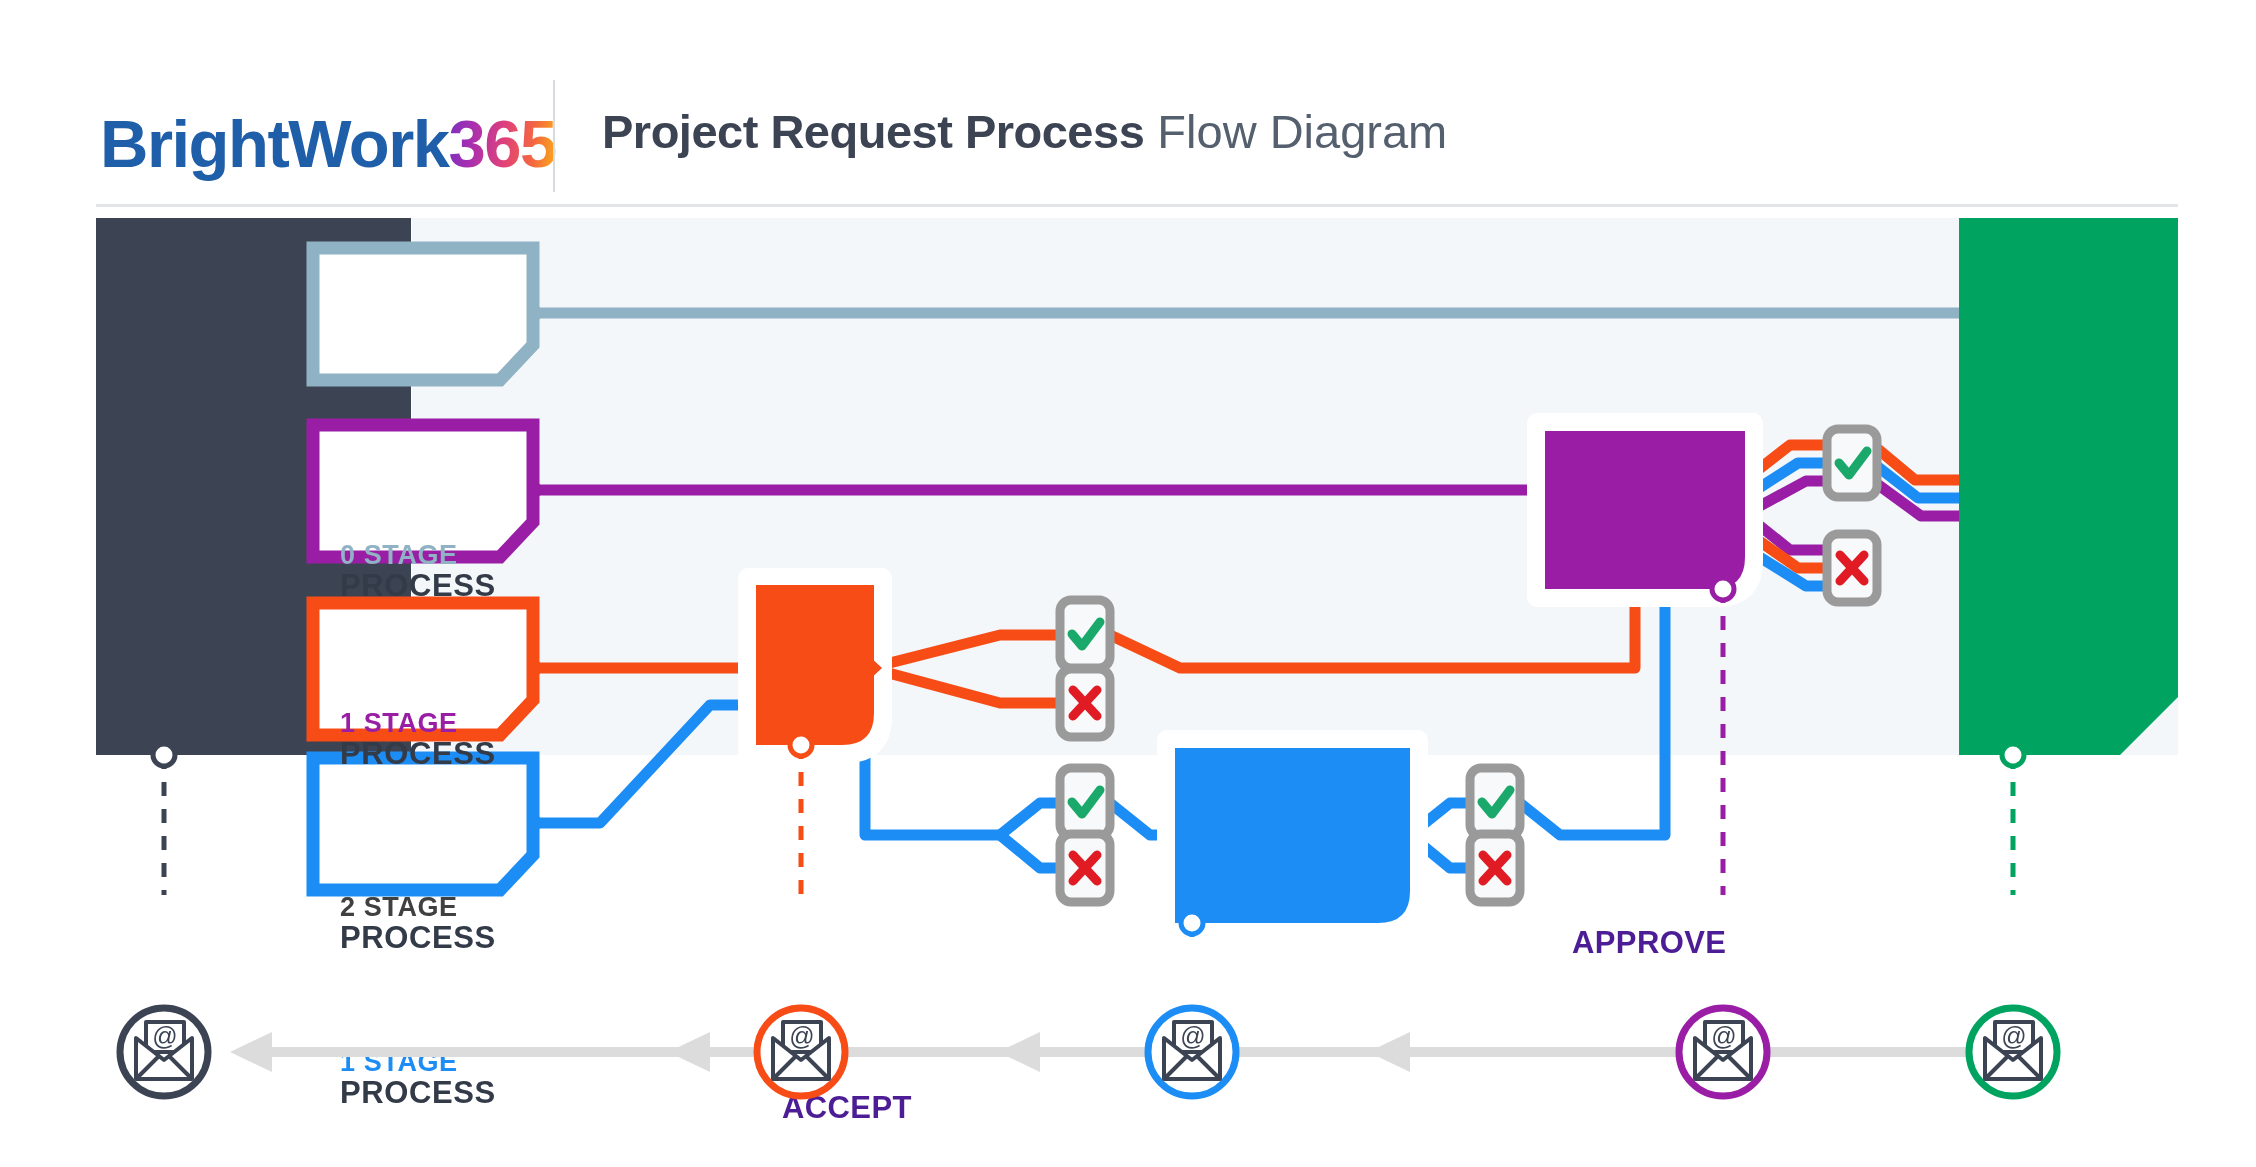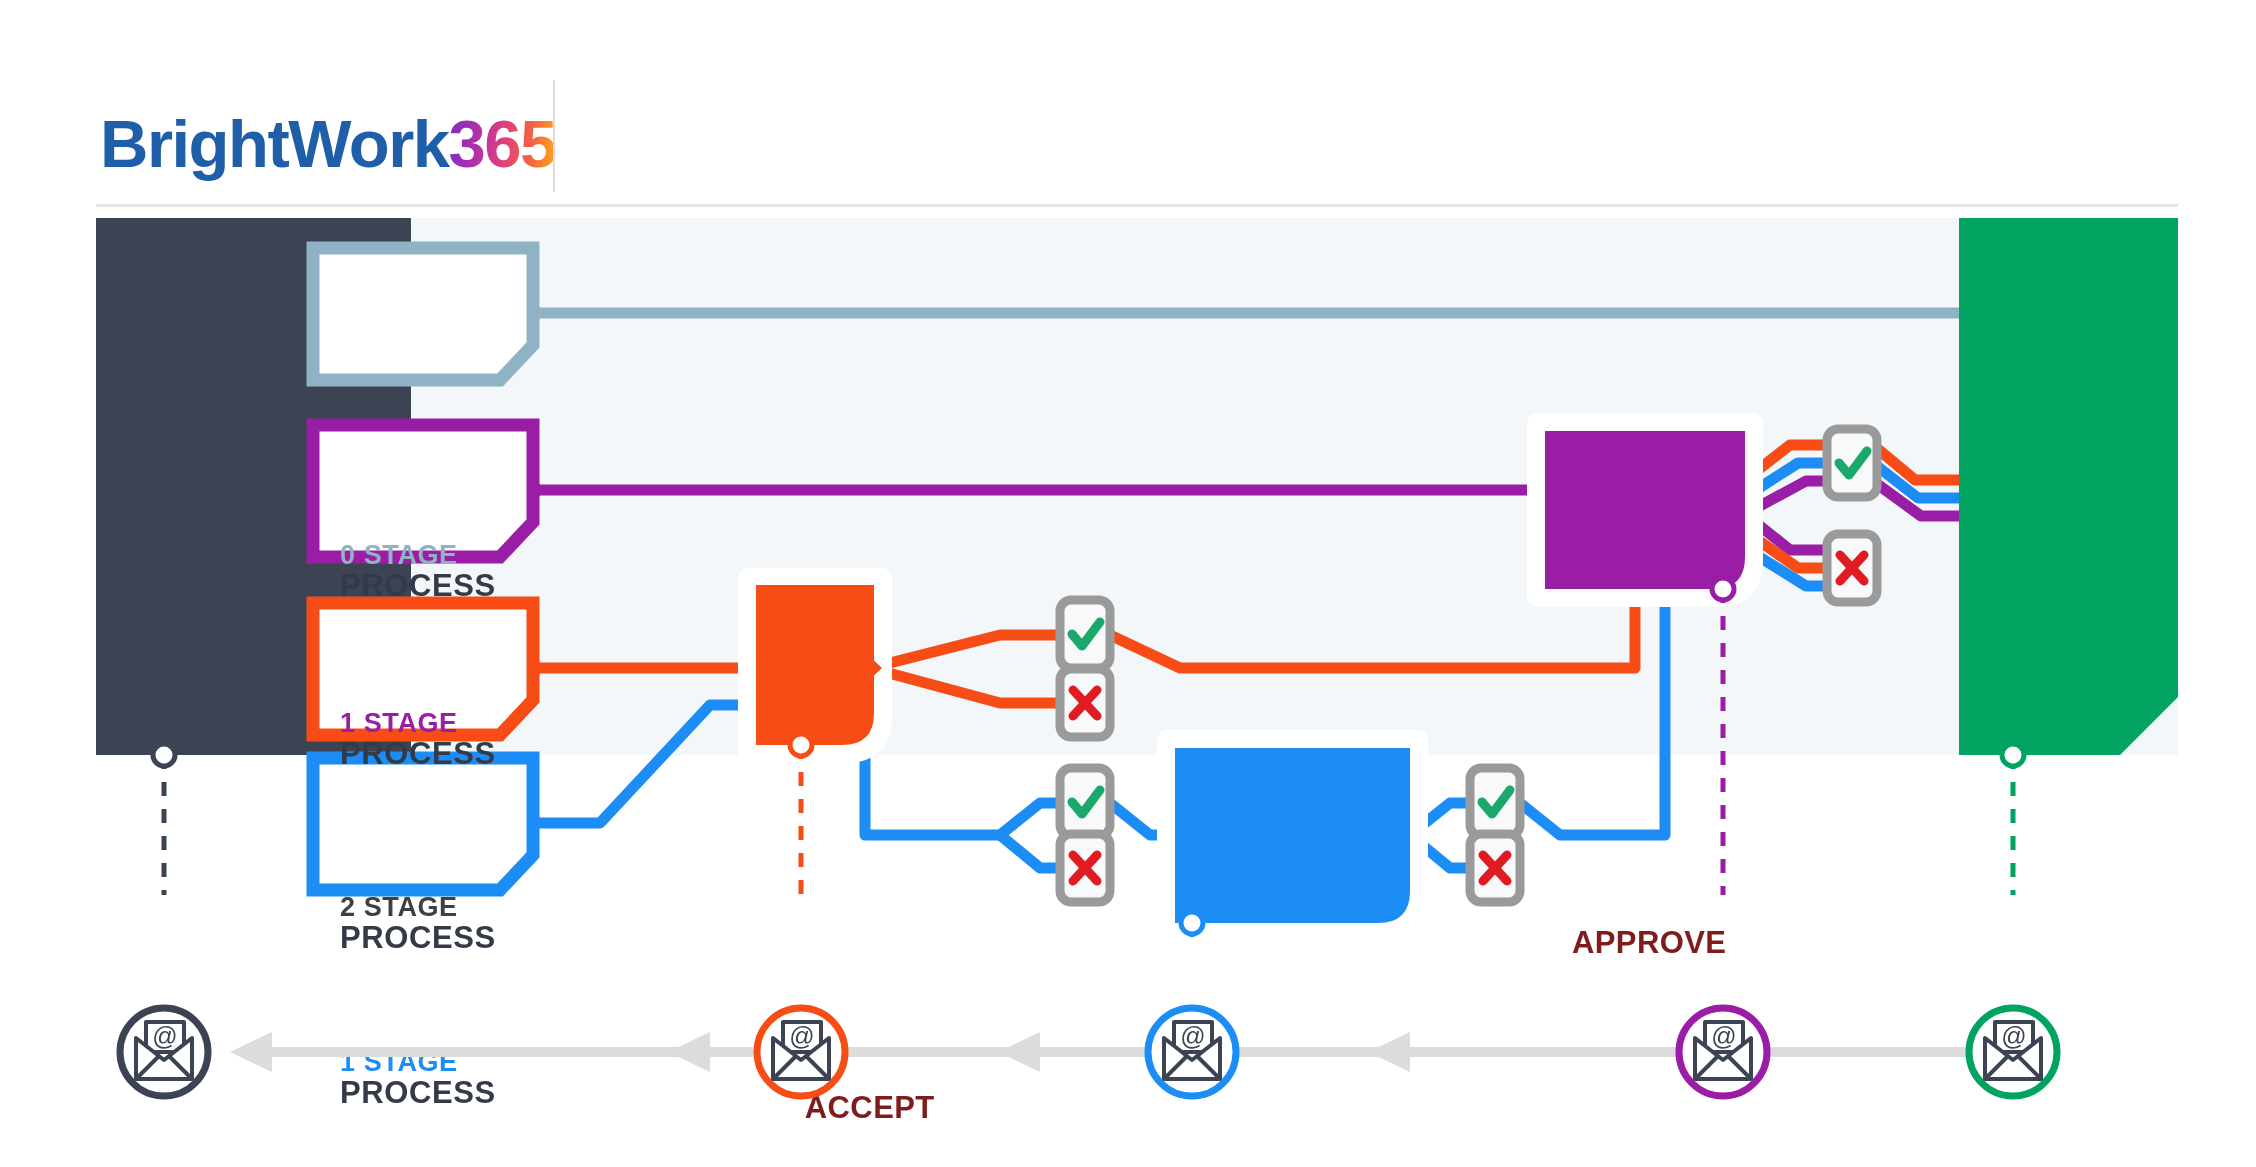--- a/index.html
+++ b/index.html
@@ -71,38 +71,42 @@
   #canvas svg { display: block; }
 
   
   .lbl { position: absolute; white-space: nowrap; line-height: 1.06; margin-top: 44px; }
 
   .stage-num { font-size: 27px; font-weight: bold; letter-spacing: 0.6px; }
   .stage-word { font-size: 31px; font-weight: bold; color: #333B48; letter-spacing: 0.6px; }
 
   .panel-lbl { font-size: 30px; font-weight: bold; color: #ffffff; letter-spacing: 0.4px; }
 
-  .act-bold { font-size: 31px; font-weight: bold; color: #7f1d1d; letter-spacing: 0.4px; text-align: right; }
+  .act-bold { font-size: 31px; font-weight: bold; color: #4c1d95; letter-spacing: 0.4px; }
   .act-light { font-size: 31px; font-weight: 300; color: #ffffff; letter-spacing: 0.4px; }
 
   
   #footer {
     position: absolute;
     left: 0; top: 965px;
     width: 2256px; height: 202px;
   }
 </style>
 </head>
 <body>
 
 <div id="header">
   <div id="logo">
     <span class="bw">BrightWork</span><span class="n365">365</span>
   </div>
   <div id="header-divider"></div>
+  <div id="title">
+    <span class="t-bold">Project Request Process</span>
+    <span class="t-light">Flow Diagram</span>
+  </div>
   <div id="headrule"></div>
 </div>
 
 <div id="canvas">
   <svg width="2256" height="760" viewBox="0 0 2256 760" xmlns="http://www.w3.org/2000/svg">
     <defs>
       
     </defs>
 
     <rect x="412" y="13" width="1766" height="537" fill="#F3F7FA"></rect>

